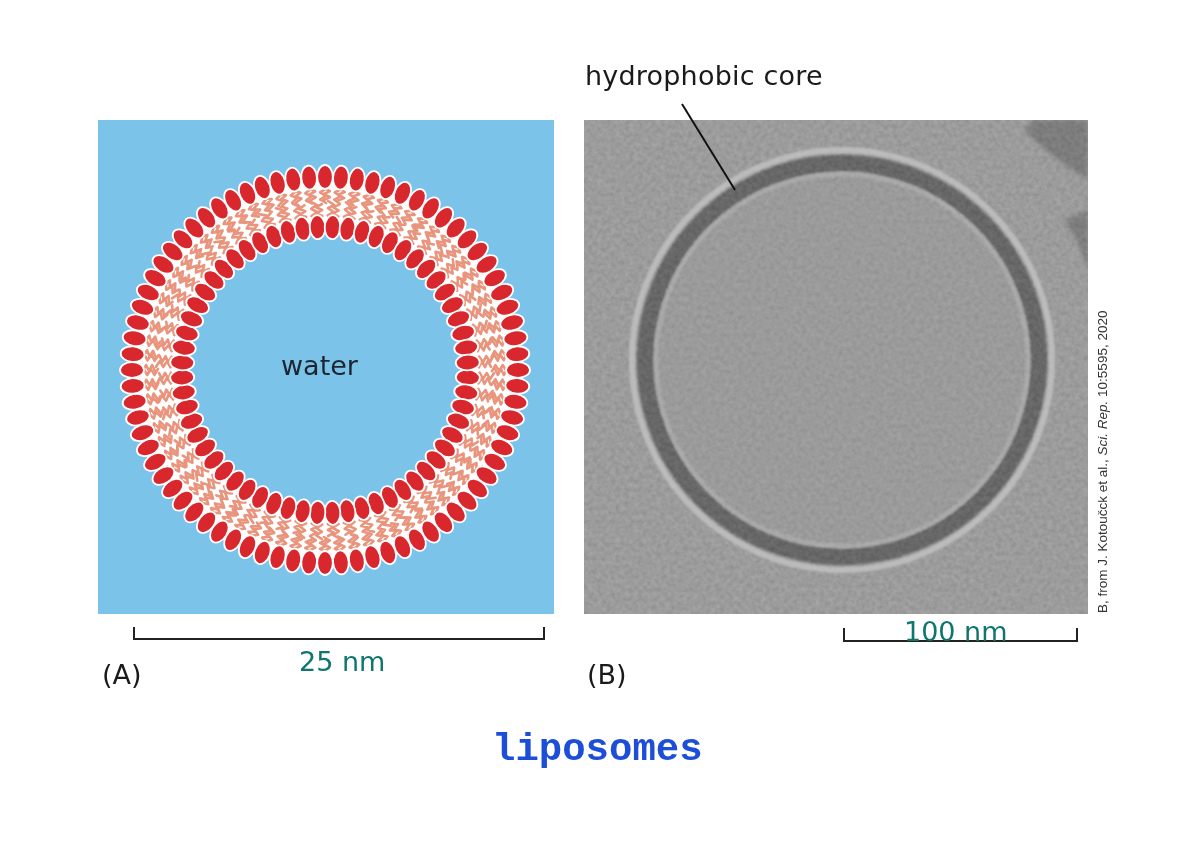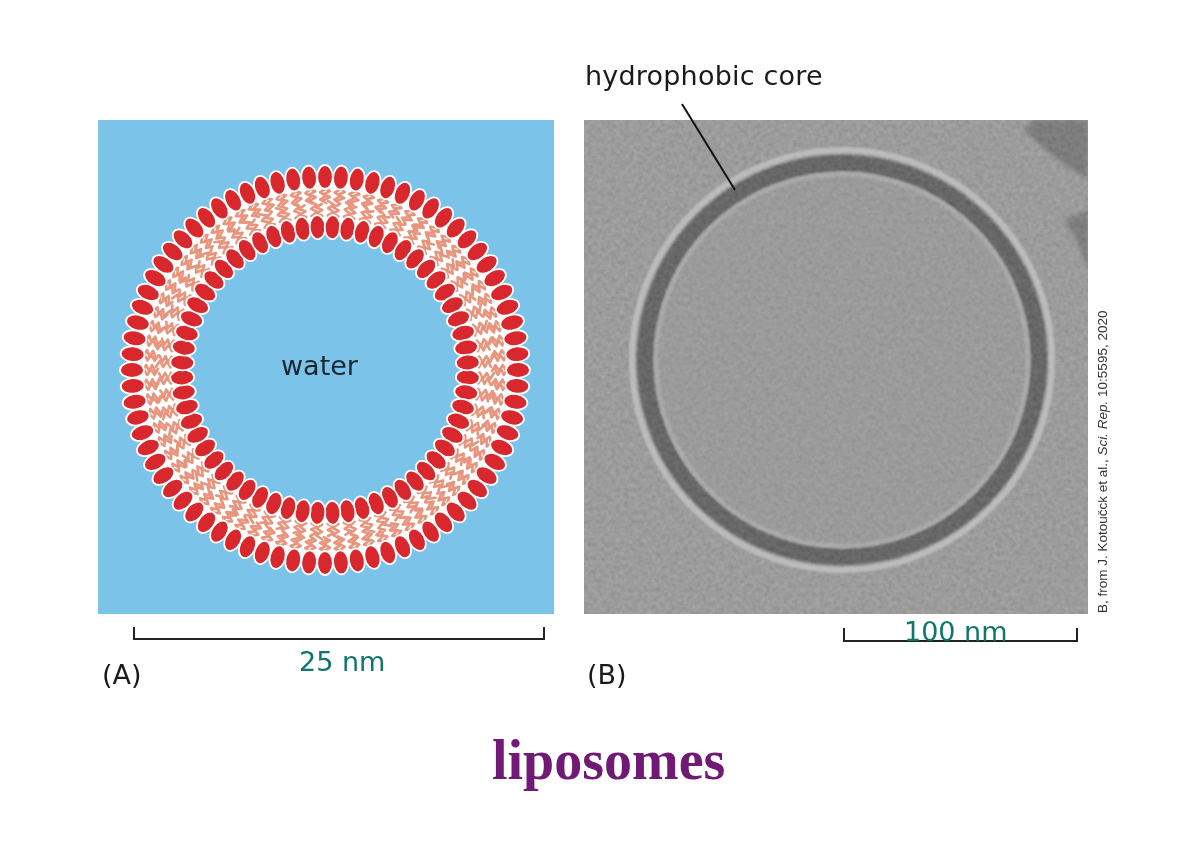--- a/index.html
+++ b/index.html
@@ -7,21 +7,21 @@
          font-family: "DejaVu Sans", sans-serif; color: #1a1a1a; }
   .abs { position: absolute; }
   #panel-a { left: 98px; top: 120px; width: 456px; height: 494px; }
   #panel-b { left: 584px; top: 120px; width: 504px; height: 494px; }
   .label-water { font-size: 27px; color: #1c2530; }
   .callout { font-size: 27px; color: #1a1a1a; letter-spacing: 0.2px; }
   .scale-text { font-size: 27px; color: #0f766e; }
   .panel-letter { font-size: 27px; color: #1a1a1a; }
   .credit { font-family: "Liberation Sans", sans-serif; font-size: 13.5px; color: #333;
             transform-origin: left top; transform: rotate(-90deg); white-space: nowrap; }
-  .title { font-family: Liberation Serif, serif; font-weight: bold; font-size: 56px; color: #701a75; }
+  .title { font-family: Liberation Mono, monospace; font-weight: bold; font-size: 39px; color: #1d4ed8; }
 </style>
 </head>
 <body>
 
 <svg id="panel-a" class="abs" viewBox="0 0 456 494" width="456" height="494" xmlns="http://www.w3.org/2000/svg">
   <rect x="0" y="0" width="456" height="494" fill="#7cc3ea"></rect>
   <g id="bilayer">
       <circle cx="227" cy="250" r="168" fill="none" stroke="#ffffff" stroke-width="44"></circle>
       <g stroke="#e9947c" stroke-width="2.6" fill="none" stroke-linecap="round" stroke-linejoin="round">
         <path d="M411.9,244.9 L408.4,250.9 L404.7,245.0 L401.2,251.0 L397.5,245.1 L394.0,251.1"></path>

